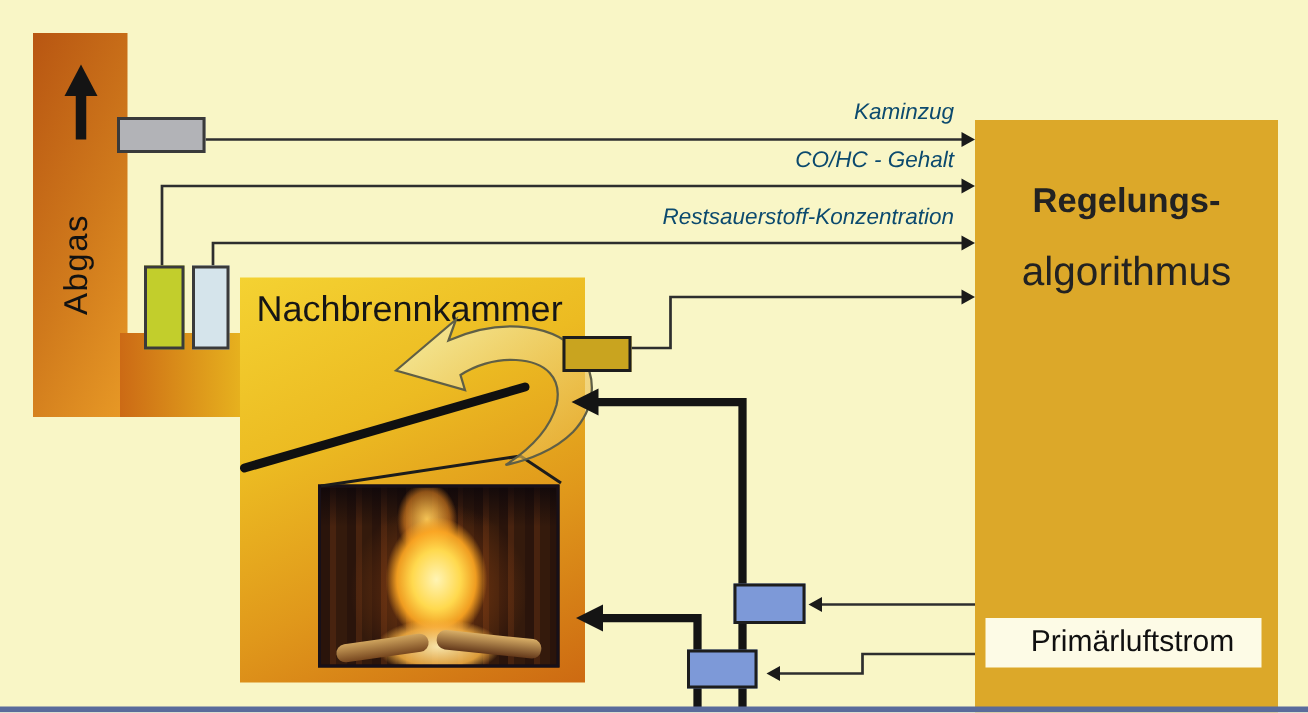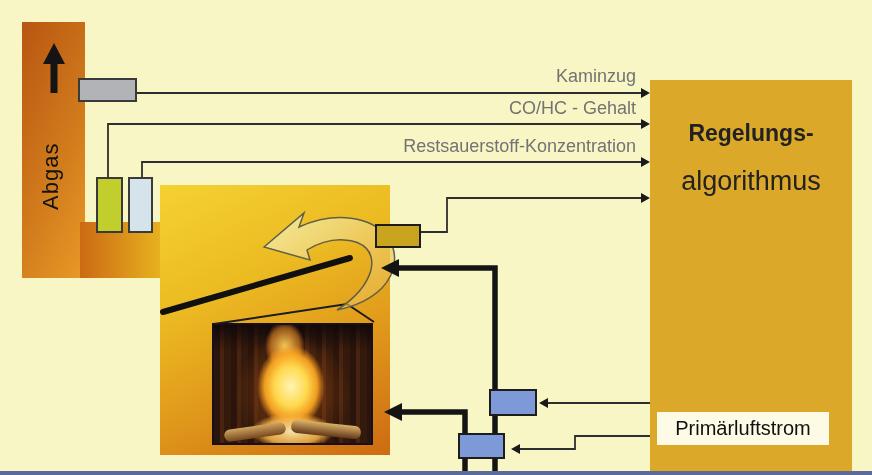--- a/index.html
+++ b/index.html
@@ -51,42 +51,43 @@
   .box{box-sizing:border-box;border:2px solid #3a3a3a;}
   .sensor-gray{left:78px;top:78px;width:59px;height:24px;background:#b2b3b7;}
   .sensor-green{left:96px;top:177px;width:27px;height:56px;background:#c2ce2c;}
   .sensor-blue{left:128px;top:177px;width:25px;height:56px;background:#d5e4eb;}
   .sensor-olive{left:375px;top:224px;width:46px;height:24px;background:#c9a41f;border-color:#1d1d1d;}
   .valve{background:#7d99d8;border-color:#1d1d1d;}
   .valve-sec{left:489px;top:389px;width:48px;height:27px;}
   .valve-pri{left:458px;top:433px;width:47px;height:26px;}
 
   
-  .sig{right:236px;font-size:18px;color:#737373;white-space:nowrap;}
+  .sig{right:236px;font-size:15px;color:#0c4a6e;white-space:nowrap;font-style:italic;}
   .sig1{top:66px;} .sig2{top:98px;} .sig3{top:136px;} .sig4{top:172px;}
 
   
   .out1{left:549px;top:366px;width:195px;height:32px;line-height:32px;
     background:#fcf9d9;text-align:center;font-size:20px;color:#101010;}
   .out2{left:657px;top:412px;width:172px;height:33px;line-height:33px;
-    background:#fdfbe6;text-align:center;font-size:20px;color:#101010;}
+    background:#fdfbe6;text-align:center;font-size:20px;color:#101010;padding-left:12px;}
 
   .svg-overlay{left:0;top:0;width:872px;height:475px;pointer-events:none;}
   .bottom-strip{left:0;top:471px;width:872px;height:4px;background:#5a6b9b;}
 </style>
 </head>
 <body>
 
 <div class="canvas">
 
   <div class="abs chimney"></div>
   <div class="abs flue"></div>
   <div class="abs abgas">Abgas</div>
 
   <div class="abs chamber"></div>
+  <div class="abs chamber-label">Nachbrennkammer</div>
 
   <div class="abs photo">
     <div class="abs log-a"></div>
     <div class="abs log-b"></div>
   </div>
 
   <svg class="abs svg-overlay" viewBox="0 0 872 475" xmlns="http://www.w3.org/2000/svg">
     <defs>
       <linearGradient id="swooshFill" x1="0" y1="0" x2="1" y2="1">
         <stop offset="0" stop-color="#f5efa8" stop-opacity="0.95"></stop>

